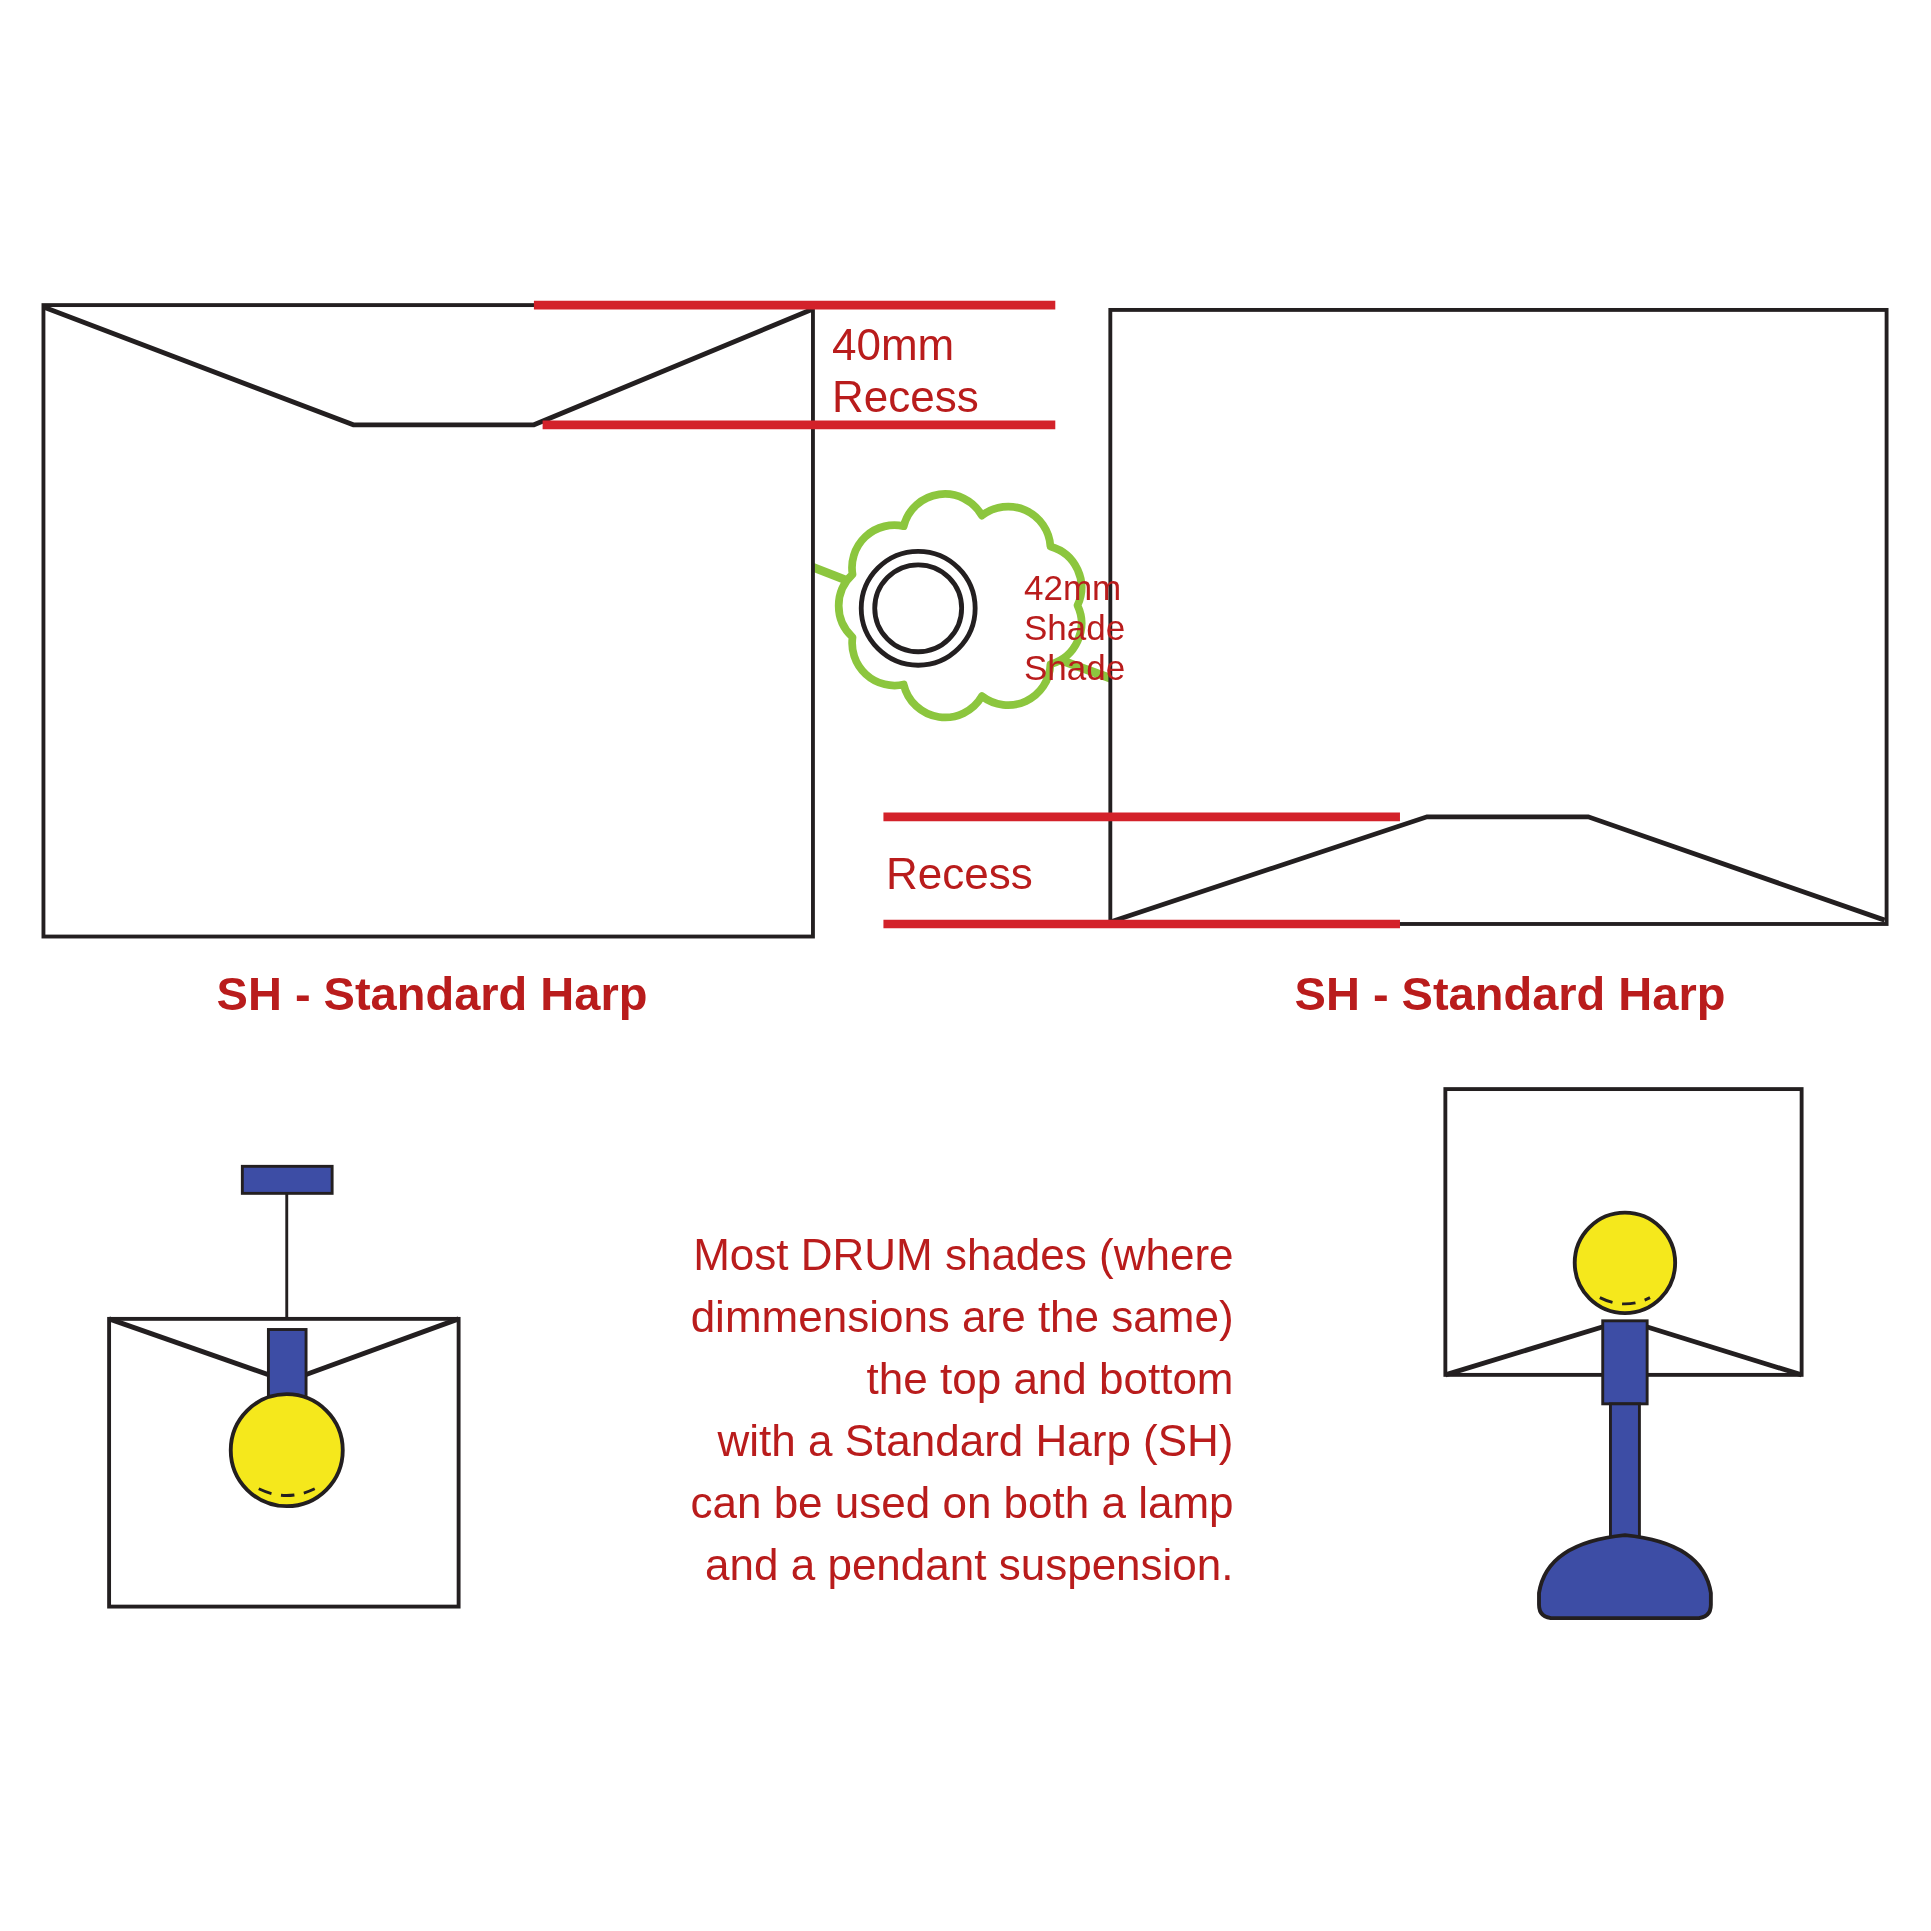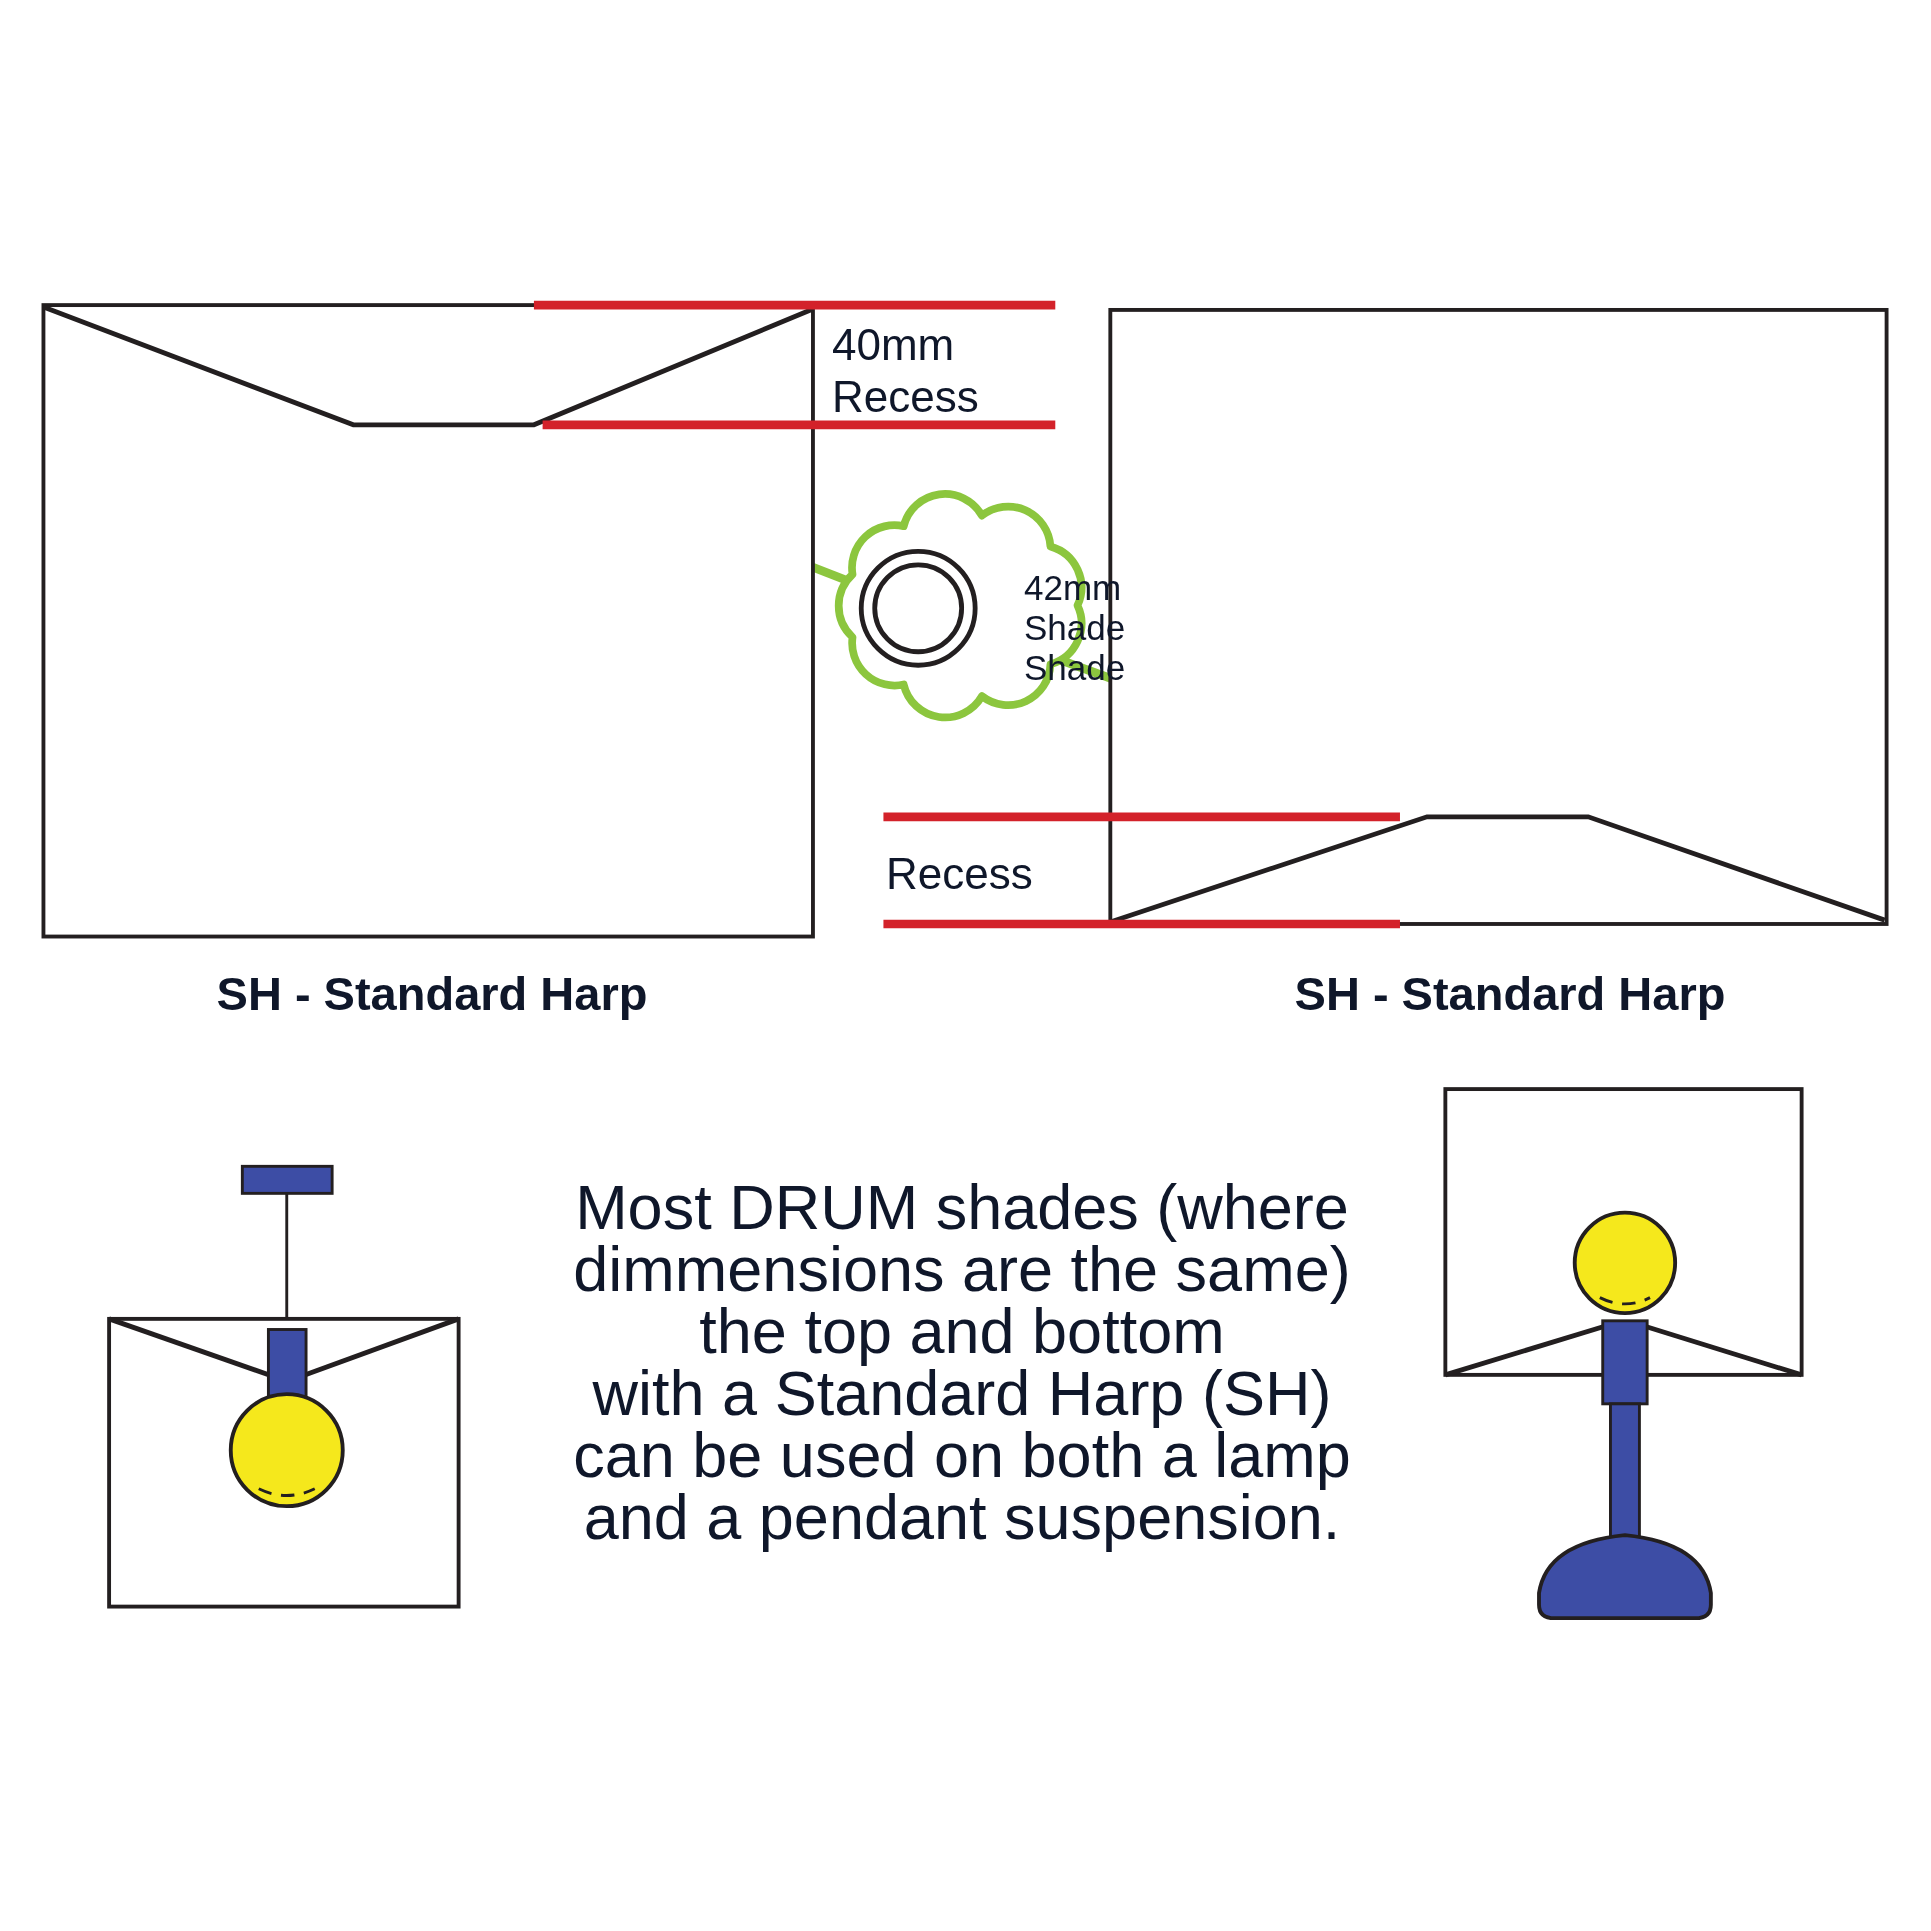--- a/index.html
+++ b/index.html
@@ -14,42 +14,43 @@
     height: 1931px;
     background: #ffffff;
     overflow: hidden;
   }
   .canvas > svg {
     position: absolute;
     left: 0; top: 0;
   }
   .label {
     position: absolute;
-    color: #0f172a;
+    color: #b91c1c;
     white-space: nowrap;
   }
   .recess-label {
     font-size: 44px;
     line-height: 52px;
   }
   .caption {
     font-size: 47px;
     line-height: 54px;
     font-weight: bold;
     transform: translateX(-50%);
   }
   .ring-label {
     font-size: 35px;
     line-height: 40px;
   }
   .description {
-    font-size: 63px;
+    font-size: 44px;
     line-height: 62px;
-    text-align: center;
+    text-align: right;
     transform: translateX(-50%);
+    margin-top: 48px;
   }
 </style>
 </head>
 <body>
 
 <div class="canvas">
 
   <svg width="1931" height="1931" viewBox="0 0 2000 2000">
 
     <line x1="469" y1="442" x2="951" y2="630" stroke="#8CC63E" stroke-width="9"></line>

